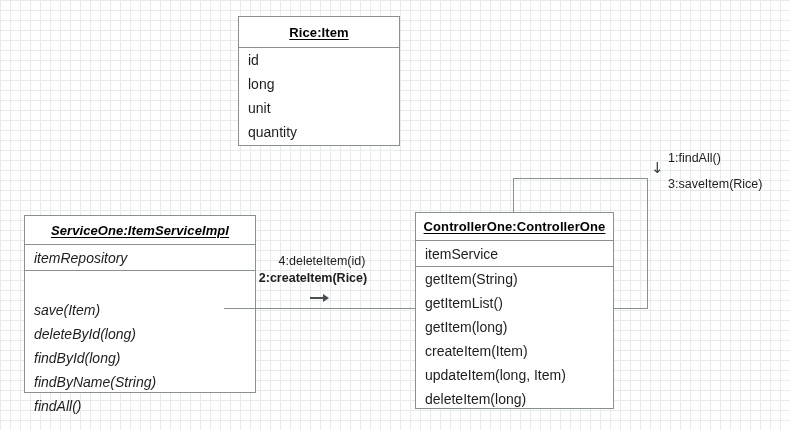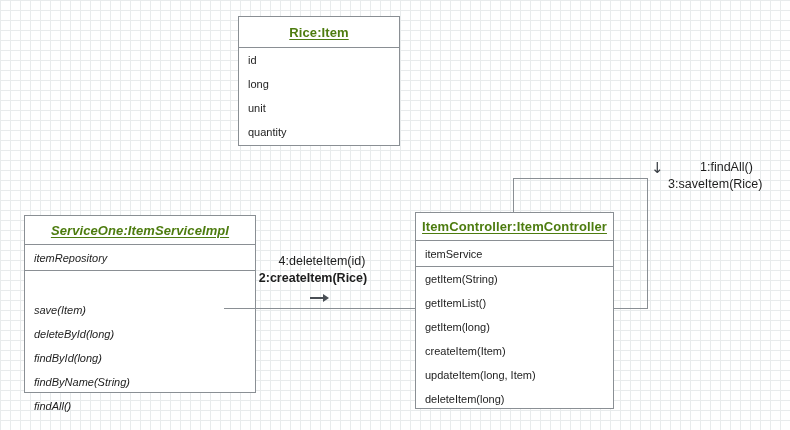--- a/index.html
+++ b/index.html
@@ -32,40 +32,40 @@
     position: absolute;
     background: #ffffff;
     border: 1px solid #8a8f94;
     box-sizing: border-box;
     box-shadow: 0 0 0 0 rgba(0,0,0,0);
   }
   .uml-title {
     text-align: center;
     font-size: 13px;
     font-weight: bold;
-    color: #4d7c0f;
+    color: #000000;
     border-bottom: 1px solid #8a8f94;
     box-sizing: border-box;
     display: flex;
     align-items: center;
     justify-content: center;
     letter-spacing: 0.1px;
   }
   .uml-title span {
     text-decoration: underline;
     text-underline-offset: 2px;
   }
   .uml-section {
     box-sizing: border-box;
   }
   .uml-section.divided {
     border-bottom: 1px solid #8a8f94;
   }
   .uml-row {
-    font-size: 11px;
+    font-size: 14px;
     color: #1d1d1d;
     padding-left: 9px;
     display: flex;
     align-items: center;
     box-sizing: border-box;
   }
 
   
   .line-h {
     position: absolute;
@@ -152,21 +152,21 @@
     </div>
   </div>
 
   <div class="line-v" style="left:513px; top:178px; height:35px;"></div>
   <div class="line-h" style="left:513px; top:178px; width:135px;"></div>
   <div class="line-v" style="left:647px; top:178px; height:131px;"></div>
   <div class="line-h" style="left:612px; top:308px; width:36px;"></div>
 
   <div class="uml-class" style="left:415px; top:212px; width:199px; height:197px;">
     <div class="uml-title" style="height:28px;">
-      <span>ItemController:ItemController</span>
+      <span>ControllerOne:ControllerOne</span>
     </div>
     <div class="uml-section divided">
       <div class="uml-row" style="height:25px;">itemService</div>
     </div>
     <div class="uml-section">
       <div class="uml-row" style="height:24px;text-align:center;">getItem(String)</div>
       <div class="uml-row" style="height:24px;">getItemList()</div>
       <div class="uml-row" style="height:24px;">getItem(long)</div>
       <div class="uml-row" style="height:24px;">createItem(Item)</div>
       <div class="uml-row" style="height:24px;">updateItem(long, Item)</div>
@@ -178,16 +178,16 @@
 
   <div class="mini-arrow" style="left:310px; top:294px;">
     <div class="shaft"></div>
     <div class="head"></div>
   </div>
 
   <div class="label-block center" style="left:252px; top:253px; width:140px;">4:deleteItem(id)</div>
   <div class="label-block center" style="left:243px; top:270px; width:140px;font-weight:bold;">2:createItem(Rice)</div>
 
   <div class="down-arrow" style="left:651px; top:161px;">↓</div>
-  <div class="label-block left" style="left:668px; top:159px;margin-left:32px;">1:findAll()</div>
+  <div class="label-block left" style="left:668px; top:150px;">1:findAll()</div>
   <div class="label-block left" style="left:668px; top:176px;">3:saveItem(Rice)</div>
 
 </div>
 
 </body></html>

